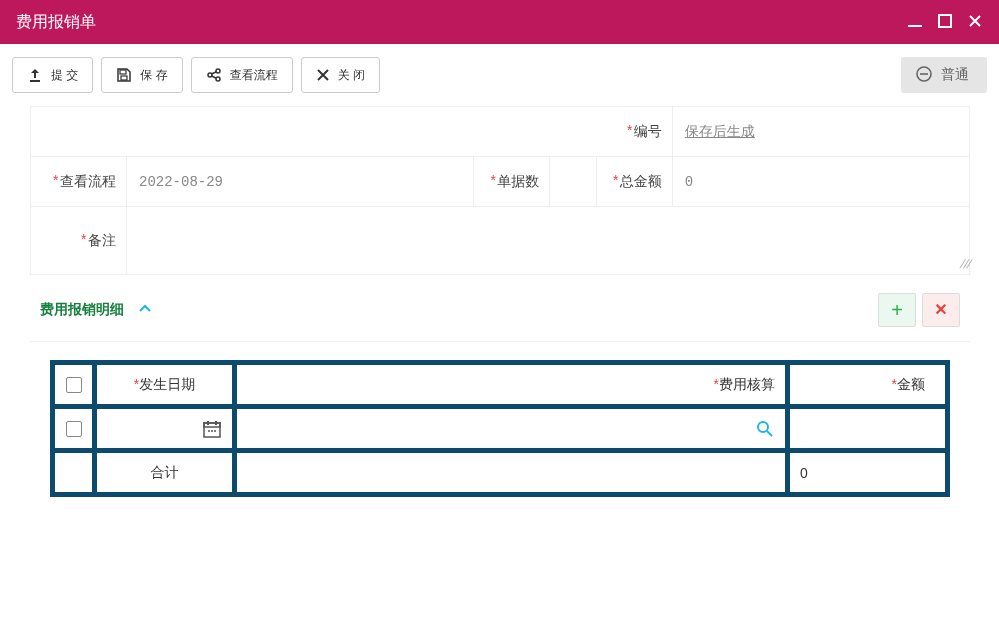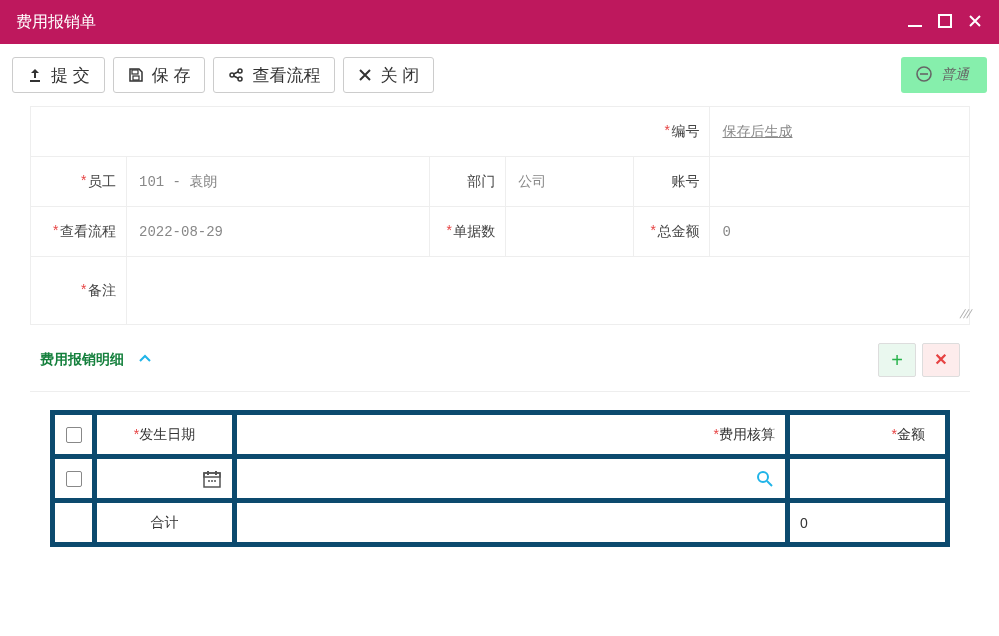--- a/index.html
+++ b/index.html
@@ -37,36 +37,35 @@
   border: 1px solid #ccc;
   background: #fff;
   border-radius: 3px;
   height: 36px;
   display: inline-flex;
   align-items: center;
   gap: 8px;
   padding: 0 14px;
   cursor: pointer;
   color: #333;
-  font-size: 17px;
+  font-size: 12px;
 }
 .btn .icon { display: inline-flex; }
 .spacer { flex: 1; }
 .priority-btn {
   border: none;
-  background: #86efac;
+  background: #e5e5e5;
   border-radius: 3px;
   height: 36px;
   display: inline-flex;
   align-items: center;
   gap: 8px;
   padding: 0 18px 0 14px;
   cursor: pointer;
   color: #666;
-  font-style: italic;
 }
 .content-wrap {
   position: absolute;
   top: 106px; left: 0; right: 0; bottom: 0;
   overflow-y: scroll;
   padding: 0 0 0 30px;
 }
 .form-table {
   width: 940px;
   border-collapse: collapse;
@@ -219,28 +218,20 @@
   </div>
 </div>
 
 <div class="content-wrap">
   <table class="form-table">
     <tbody>
         <tr>
       <td colspan="4" style="border-right:none"></td>
       <td class="lbl lbl2" style="border-left:none"><span class="req">*</span><span>编号</span></td>
       <td class="val"><span class="underline">保存后生成</span></td>
-    </tr>
-    <tr>
-      <td class="lbl"><span class="req">*</span><span>员工</span></td>
-      <td class="val"><span>101 - 袁朗</span></td>
-      <td class="lbl lbl2"><span>部门</span></td>
-      <td class="val"><span>公司</span></td>
-      <td class="lbl lbl2"><span>账号</span></td>
-      <td class="val"><span></span></td>
     </tr>
     <tr>
       <td class="lbl"><span class="req">*</span><span>查看流程</span></td>
       <td class="val"><span>2022-08-29</span></td>
       <td class="lbl lbl2"><span class="req">*</span><span>单据数</span></td>
       <td class="val"><span></span></td>
       <td class="lbl lbl2"><span class="req">*</span><span>总金额</span></td>
       <td class="val"><span>0</span></td>
     </tr>
     <tr class="remark-row">

